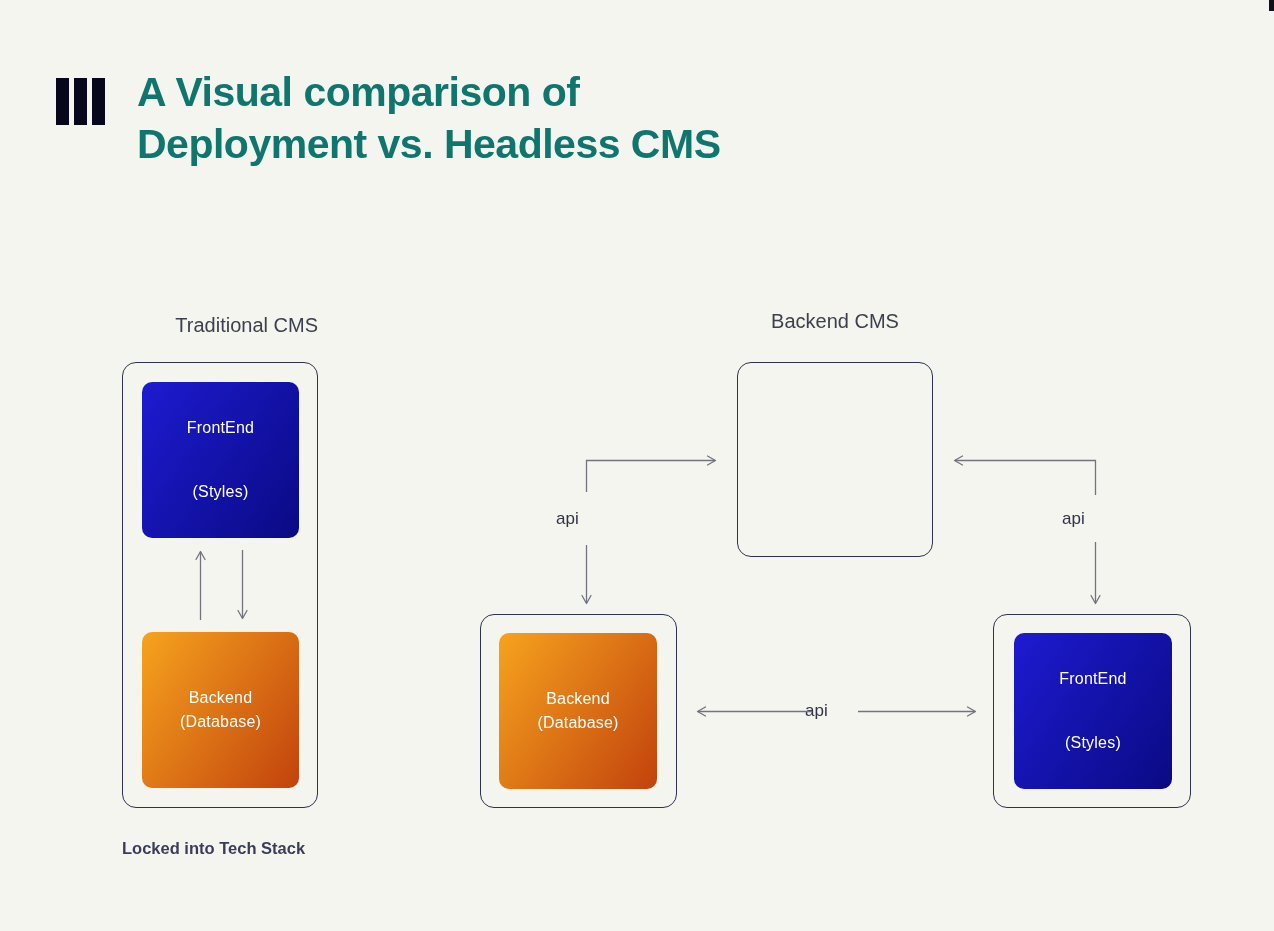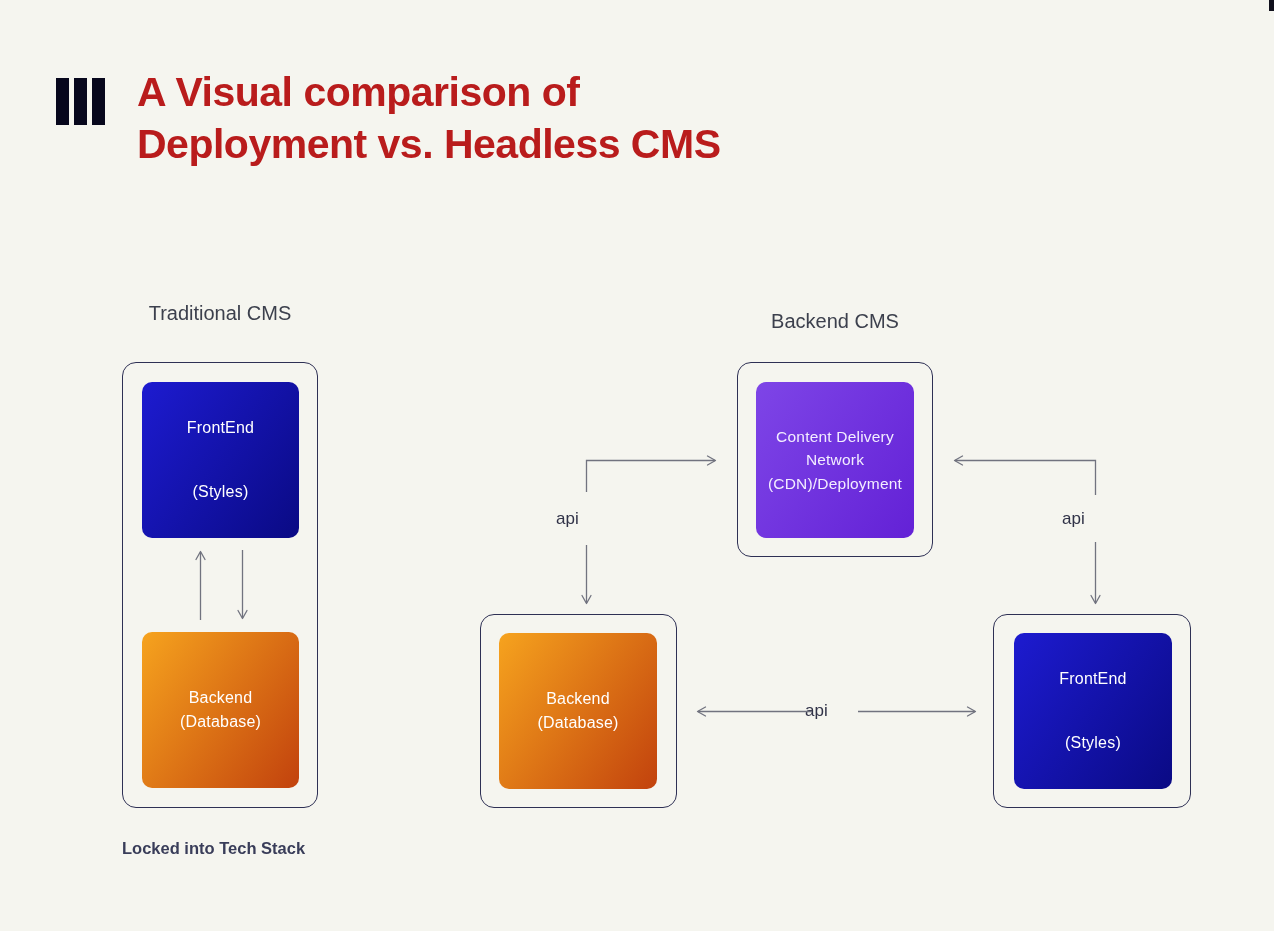--- a/index.html
+++ b/index.html
@@ -17,35 +17,35 @@
   
   .logo {
     position: absolute; left: 56px; top: 78px;
     display: flex; gap: 5px;
   }
   .logo .bar { width: 13px; height: 47px; background: #07071c; }
 
   .headline {
     position: absolute; left: 137px; top: 66px;
     font-size: 41px; line-height: 52px; font-weight: 700;
-    letter-spacing: -0.5px; color: #b91c1c;
+    letter-spacing: -0.5px; color: #0f766e;
   }
 
   .corner-sliver {
     position: absolute; right: 0; top: 0; width: 5px; height: 11px;
     background: #10101c;
   }
 
   
   .section-label {
     position: absolute;
     font-size: 20px; font-weight: 500; color: #3c404d;
     text-align: center; white-space: nowrap;
   }
-  .section-label.traditional { left: 122px; width: 196px; top: 302px; }
+  .section-label.traditional { left: 122px; width: 196px; top: 314px; text-align: right; }
   .section-label.headless   { left: 737px; width: 196px; top: 310px; }
 
   
   .frame {
     position: absolute;
     border: 1px solid #2e3054;
     border-radius: 14px;
     background: transparent;
   }
   .frame.trad-frame    { left: 122px; top: 362px; width: 196px; height: 446px; }
@@ -123,25 +123,20 @@
     <span>FrontEnd</span>
     <span>(Styles)</span>
   </div>
   <div class="node-box grad-orange trad-backend">
     <span>Backend</span>
     <span>(Database)</span>
   </div>
   <div class="caption trad">Locked into Tech Stack</div>
 
   <div class="frame cdn-frame"></div>
-  <div class="node-box grad-purple cdn">
-    <span>Content Delivery</span>
-    <span>Network</span>
-    <span>(CDN)/Deployment</span>
-  </div>
 
   <div class="frame hback-frame"></div>
   <div class="node-box grad-orange h-backend">
     <span>Backend</span>
     <span>(Database)</span>
   </div>
 
   <div class="frame hfront-frame"></div>
   <div class="node-box grad-blue h-frontend">
     <span>FrontEnd</span>

